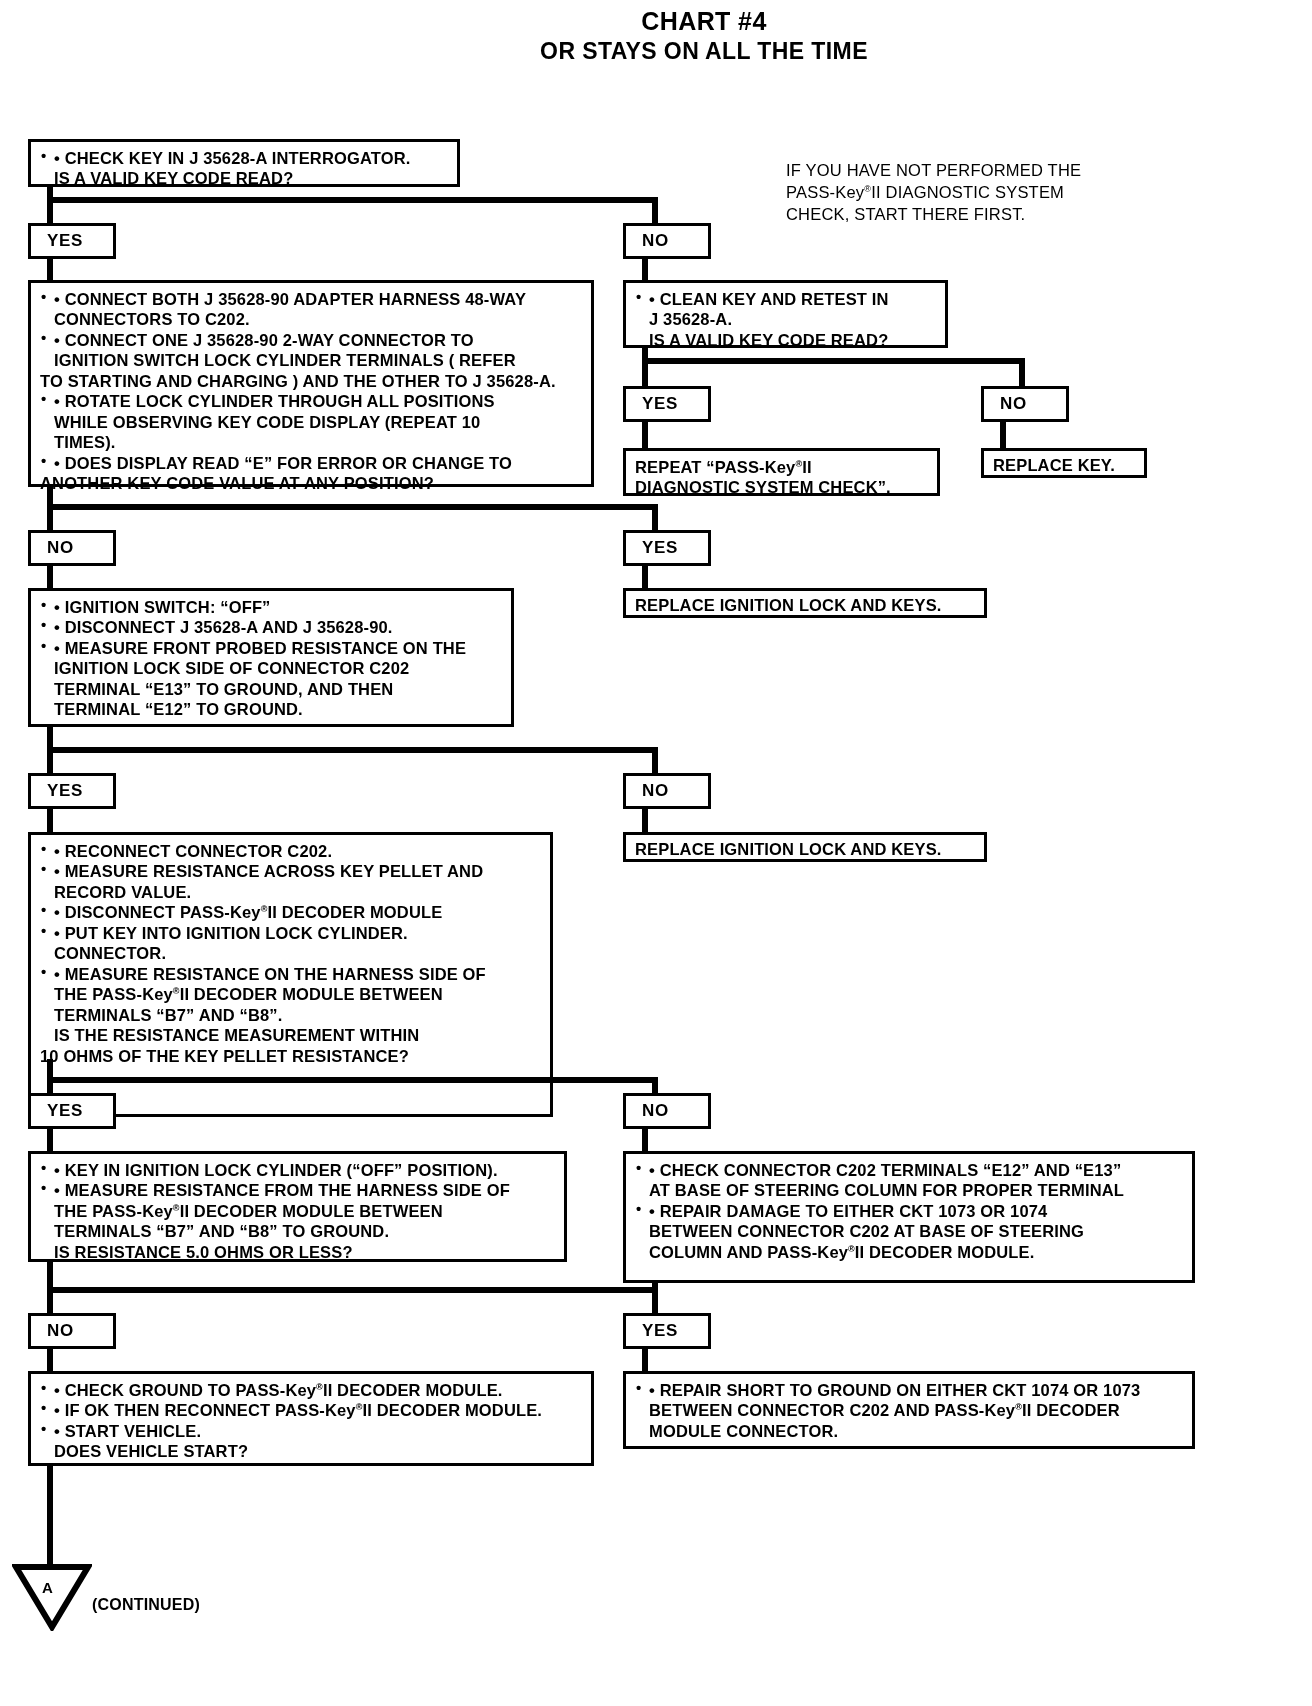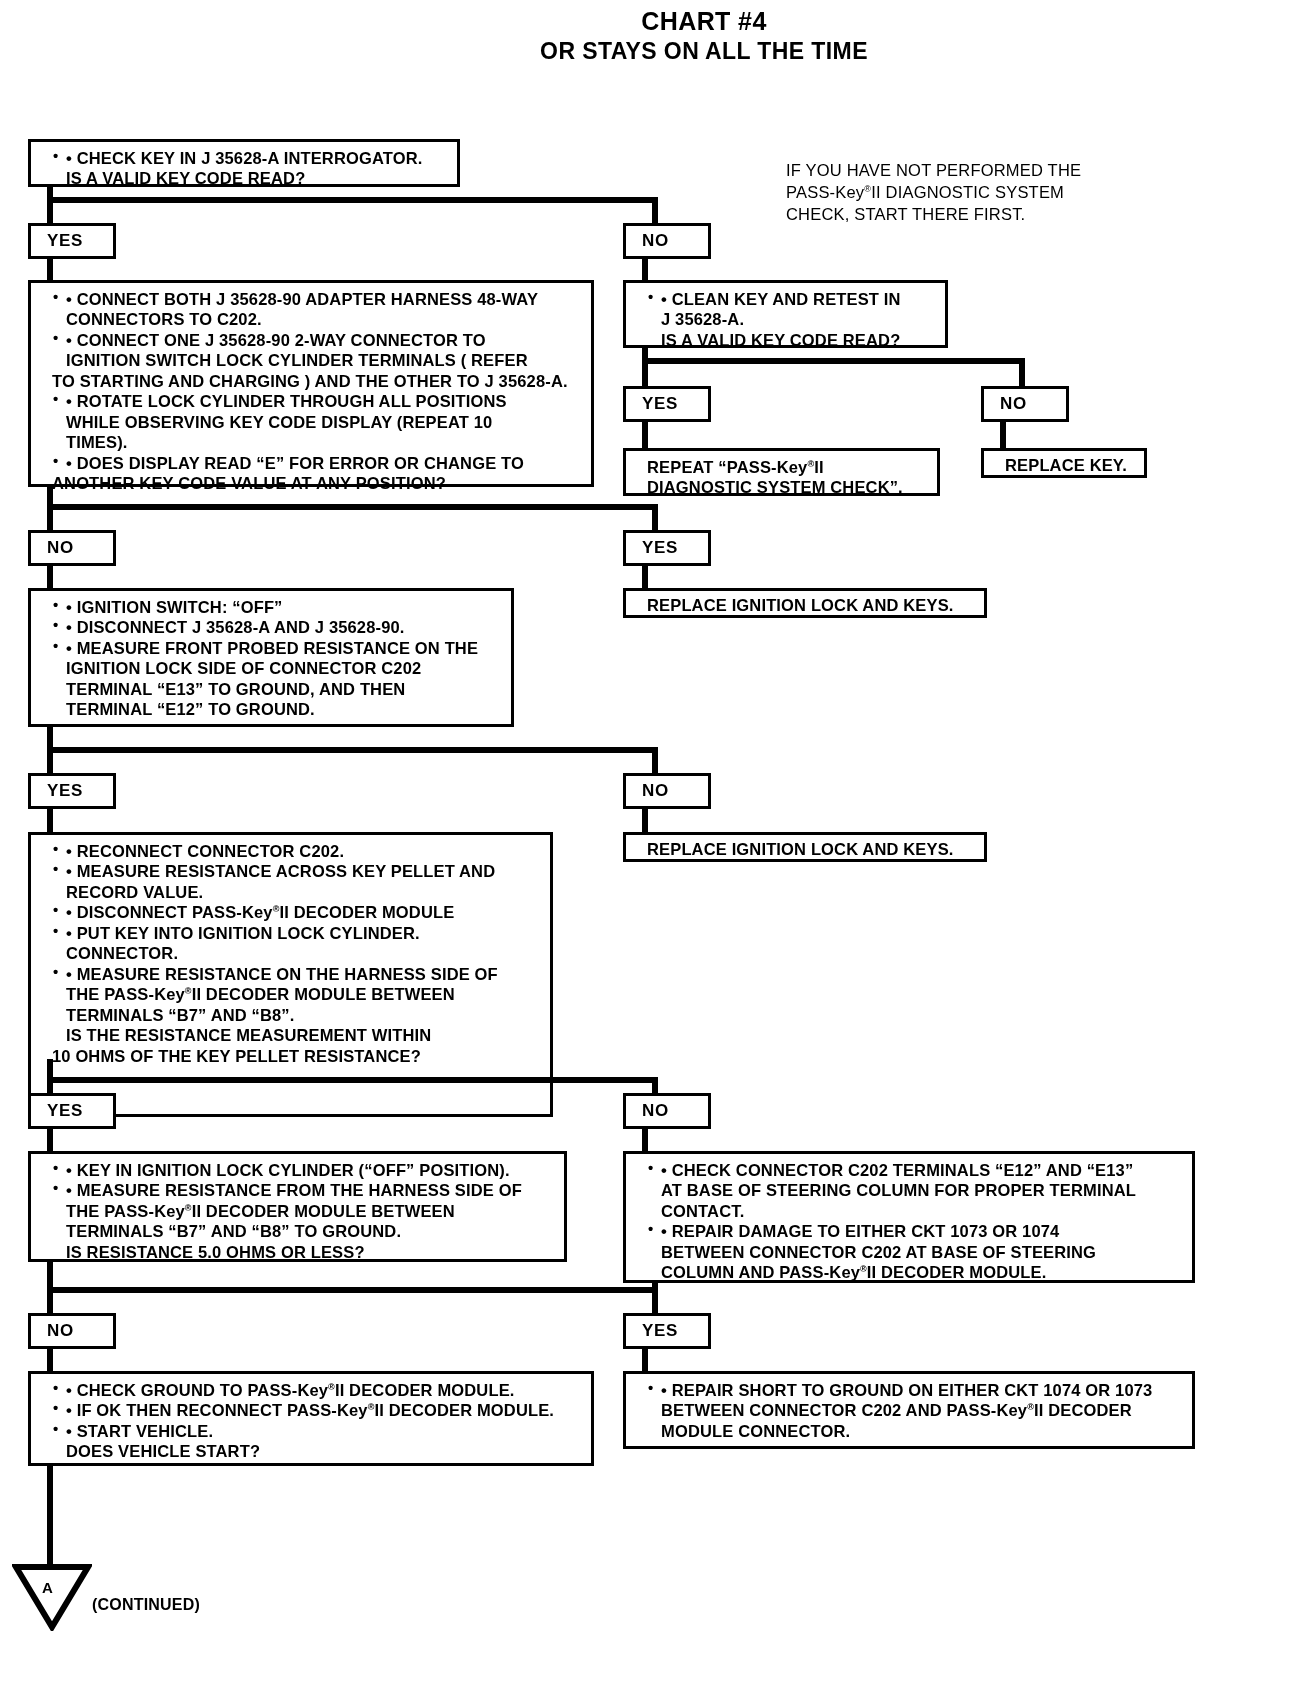--- a/index.html
+++ b/index.html
@@ -66,21 +66,21 @@
 
   
   ul.blist {
     margin: 0;
     padding: 0;
     list-style: none;
   }
   ul.blist li {
     position: relative;
     padding-left: 14px;
-    margin: 0 0 0 12px;
+    margin: 0 0 0 0;
     white-space: pre-line;
   }
   ul.blist li.bullet::before {
     content: "\2022";
     position: absolute;
     left: 1px;
     top: -1px;
     font-size: 15px;
   }
   ul.blist li.nobullet {
@@ -299,21 +299,20 @@
         <li class="nobullet">IS RESISTANCE 5.0 OHMS OR LESS?</li>
       </ul>
     </div>
   </div>
 
   <div class="box" style="left:623px; top:1151px; width:572px; height:132px;">
     <div class="pad">
       <ul class="blist">
         <li class="bullet">• CHECK CONNECTOR C202 TERMINALS “E12” AND “E13”</li>
         <li class="nobullet">AT BASE OF STEERING COLUMN FOR PROPER TERMINAL</li>
-        <li class="nobullet">CONTACT.</li>
         <li class="bullet">• REPAIR DAMAGE TO EITHER CKT 1073 OR 1074</li>
         <li class="nobullet">BETWEEN CONNECTOR C202 AT BASE OF STEERING</li>
         <li class="nobullet">COLUMN AND PASS-Key<sup class="reg">®</sup>II DECODER MODULE.</li>
       </ul>
     </div>
   </div>
 
   <div class="ln" style="left:47px; top:1262px; width:6px; height:51px;"></div>
   <div class="ln" style="left:47px; top:1287px; width:611px; height:6px;"></div>
   <div class="ln" style="left:652px; top:1283px; width:6px; height:30px;"></div>

